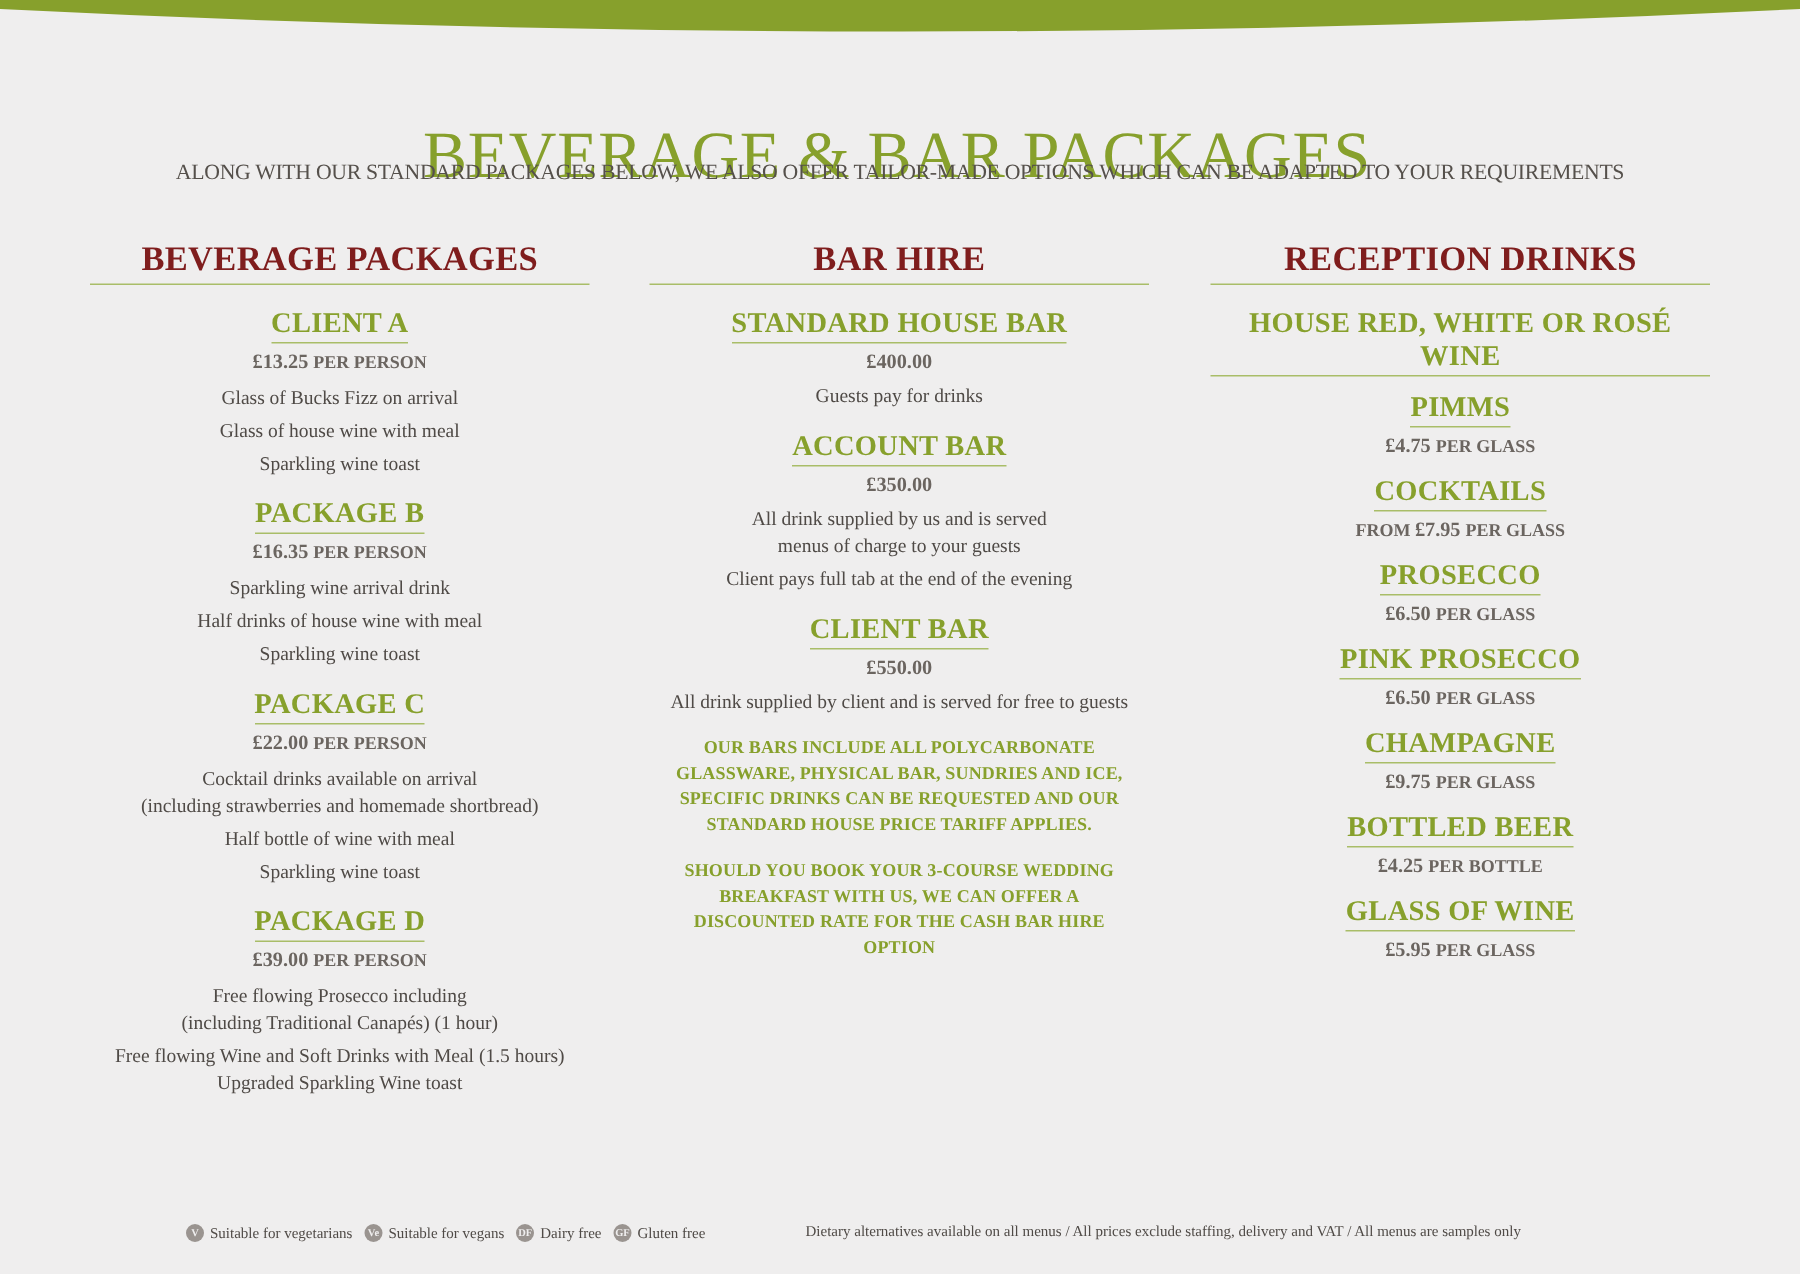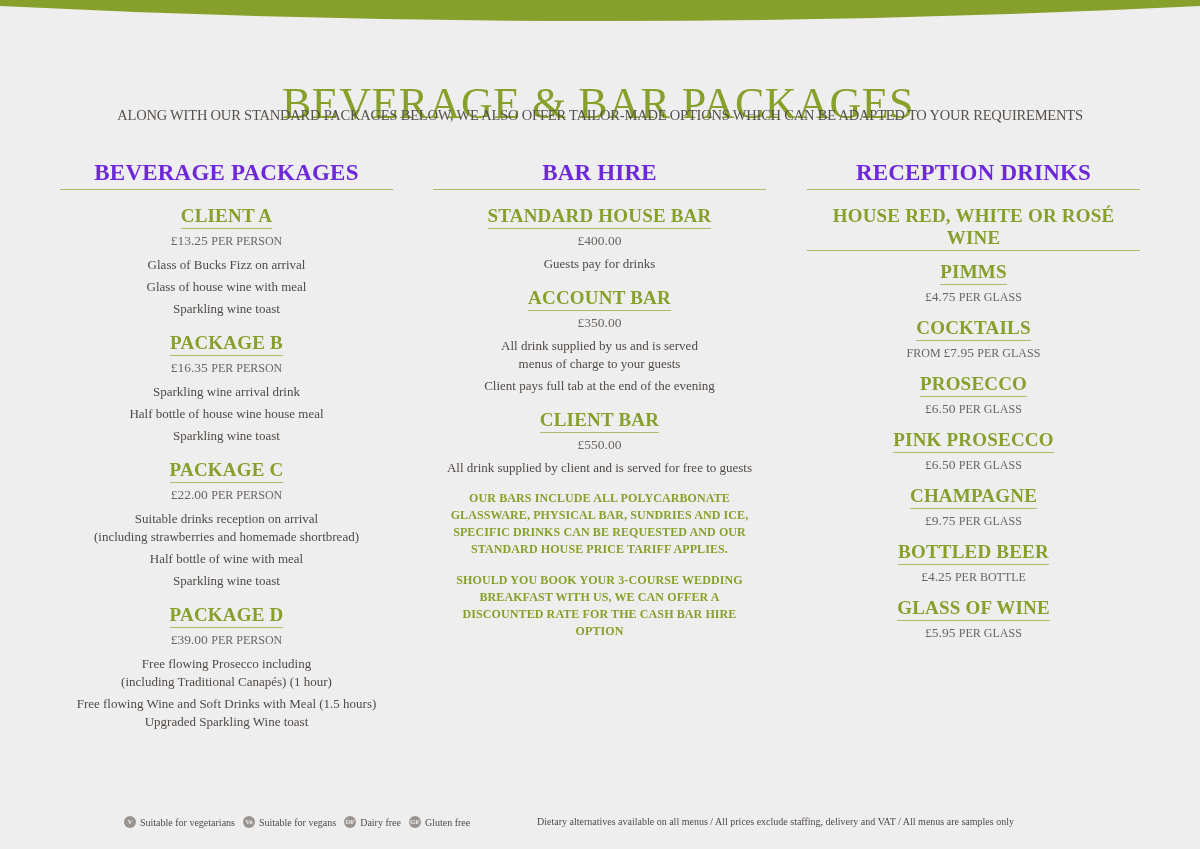--- a/index.html
+++ b/index.html
@@ -19,32 +19,32 @@
     position:absolute; top:107px; left:0; width:1200px; text-align:center;
     font-family:"Liberation Serif", serif; font-size:14.5px; color:#55504b;
     letter-spacing:-0.2px;
   }
   .col { position:absolute; top:158px; width:333px; text-align:center; }
   .col1 { left:60px; }
   .col2 { left:433px; }
   .col3 { left:807px; width:333px; }
   .col-head {
     font-family:"Liberation Serif", serif; font-weight:bold; font-size:23px;
-    color:#6d28d9; line-height:30px; padding-bottom:1px;
+    color:#7f1d1d; line-height:30px; padding-bottom:1px;
     border-bottom:1.5px solid #a9bd68; letter-spacing:0.2px;
   }
   .section { margin-top:15px; }
   .sub-head {
     display:inline-block;
     font-family:"Liberation Serif", serif; font-weight:bold; font-size:19px;
     color:#87a02c; line-height:22px; padding-bottom:1px;
     border-bottom:1.5px solid #a9bd68; letter-spacing:0.2px;
   }
   .price {
-    font-family:"Liberation Serif", serif; font-weight:normal; font-size:13.5px;
+    font-family:"Liberation Serif", serif; font-weight:bold; font-size:13.5px;
     color:#6b6560; margin-top:2px; line-height:19px;
   }
   .price .unit { font-size:12px; }
   .line {
     font-family:"Liberation Serif", serif; font-size:13px; color:#4f4a46;
     line-height:17px; margin-top:5px;
   }
   .line.tight { margin-top:1px; }
   .note {
     font-family:"Liberation Serif", serif; font-weight:bold; font-size:12px;
@@ -84,28 +84,28 @@
     <div class="price"><span>£13.25</span> <span class="unit">PER PERSON</span></div>
     <div class="line">Glass of Bucks Fizz on arrival</div>
     <div class="line">Glass of house wine with meal</div>
     <div class="line">Sparkling wine toast</div>
   </div>
 
   <div class="section">
     <div class="sub-head">PACKAGE B</div>
     <div class="price"><span>£16.35</span> <span class="unit">PER PERSON</span></div>
     <div class="line">Sparkling wine arrival drink</div>
-    <div class="line">Half bottle of house wine house meal</div>
+    <div class="line">Half drinks of house wine with meal</div>
     <div class="line">Sparkling wine toast</div>
   </div>
 
   <div class="section">
     <div class="sub-head">PACKAGE C</div>
     <div class="price"><span>£22.00</span> <span class="unit">PER PERSON</span></div>
-    <div class="line">Suitable drinks reception on arrival</div>
+    <div class="line">Cocktail drinks available on arrival</div>
     <div class="line tight">(including strawberries and homemade shortbread)</div>
     <div class="line">Half bottle of wine with meal</div>
     <div class="line">Sparkling wine toast</div>
   </div>
 
   <div class="section">
     <div class="sub-head">PACKAGE D</div>
     <div class="price"><span>£39.00</span> <span class="unit">PER PERSON</span></div>
     <div class="line">Free flowing Prosecco including</div>
     <div class="line tight">(including Traditional Canapés) (1 hour)</div>

